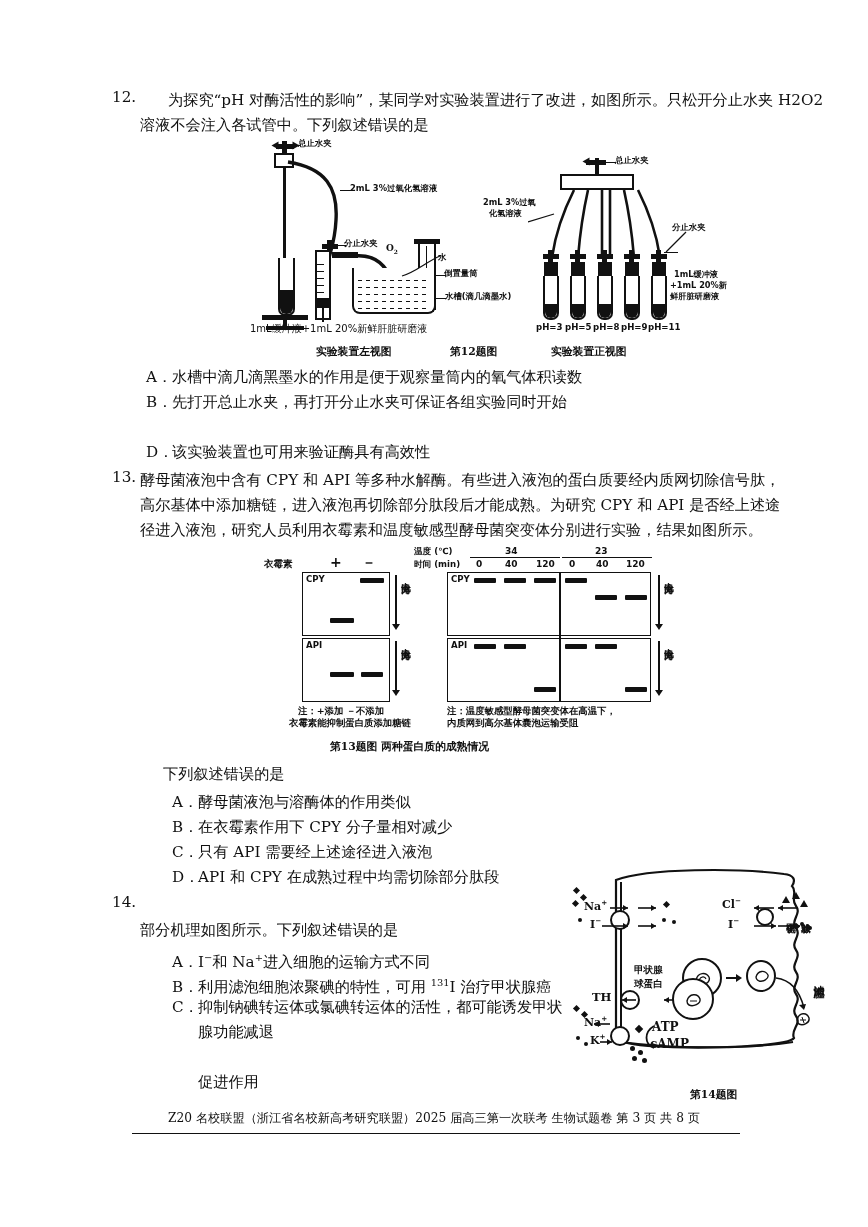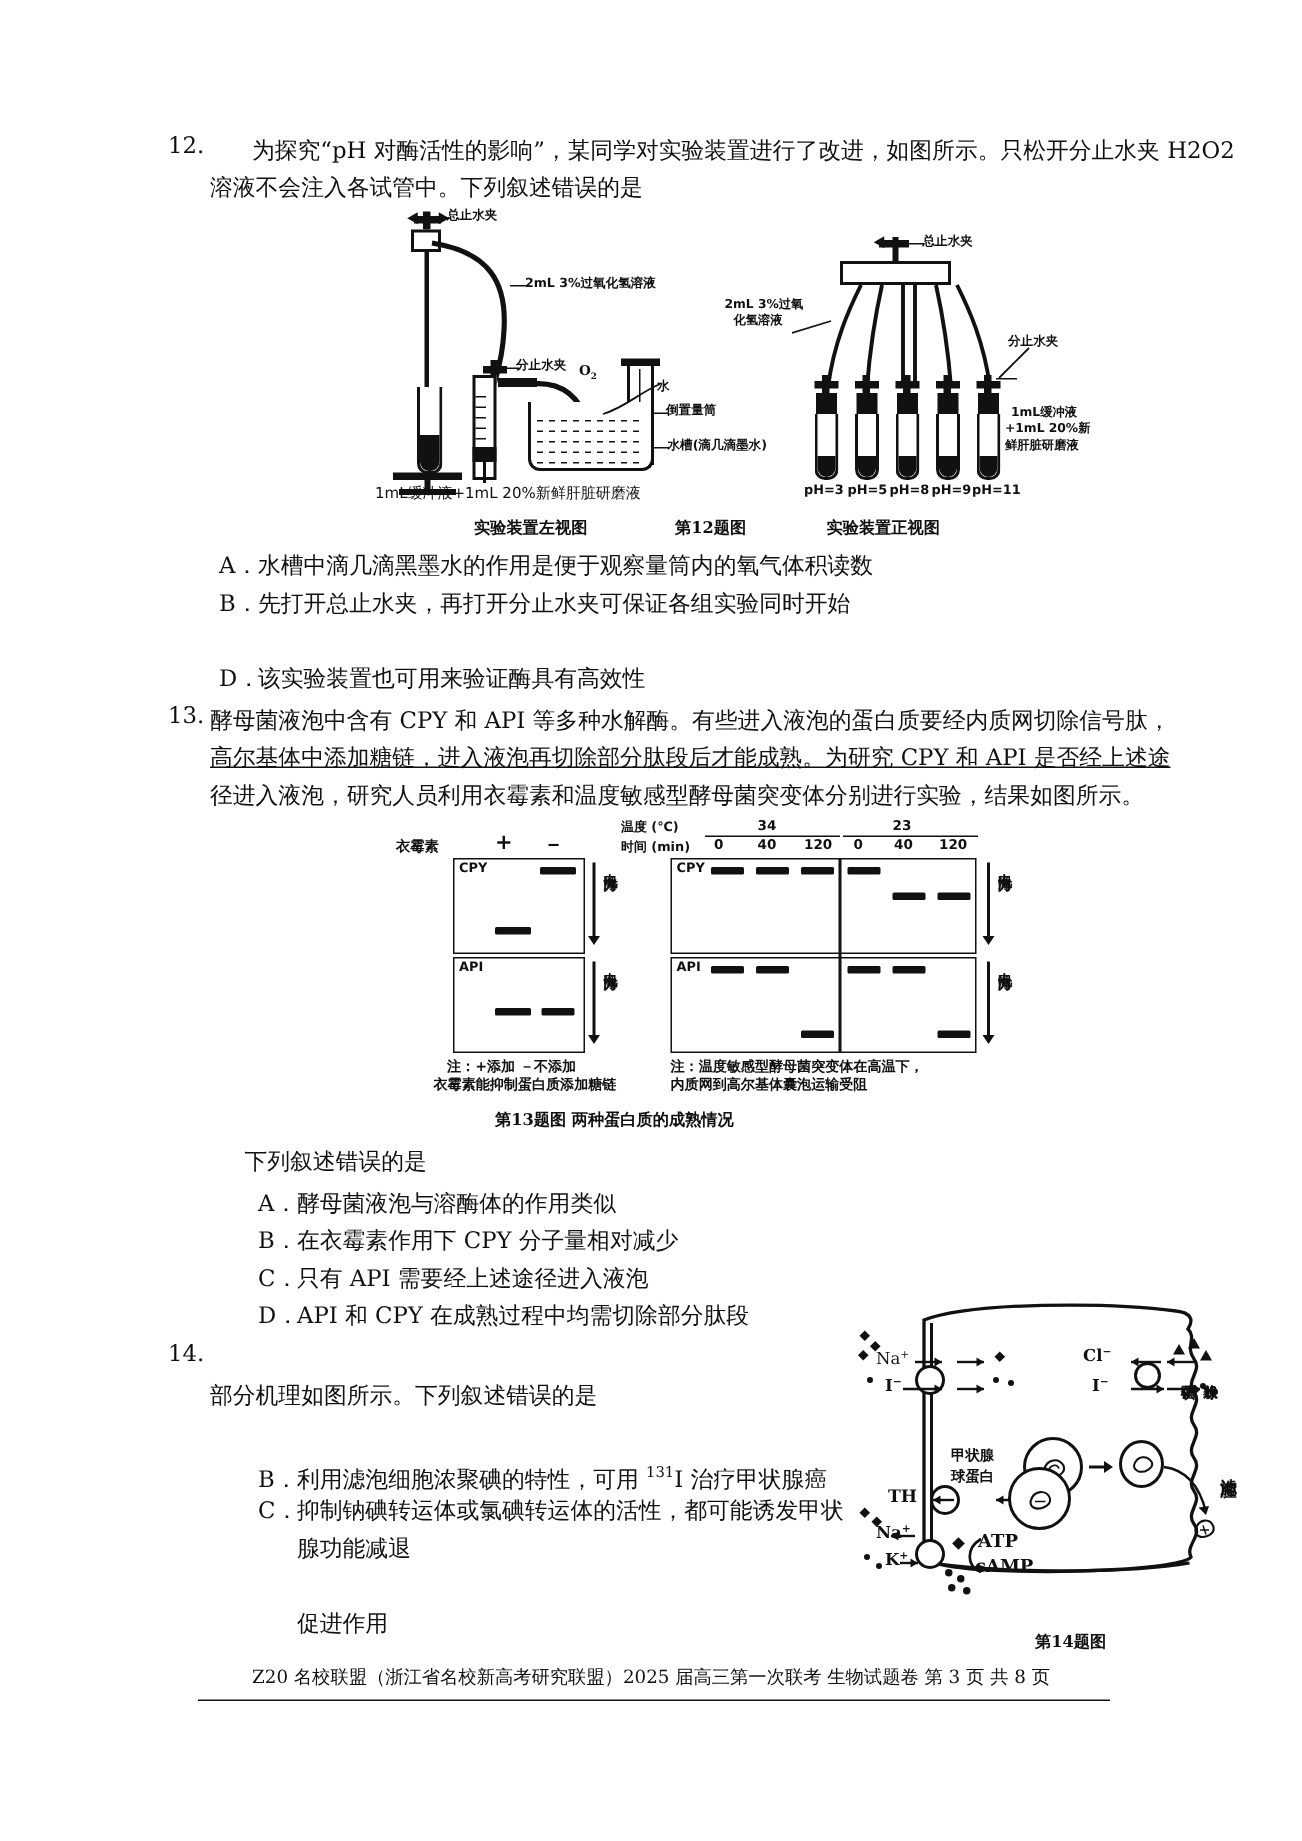--- a/index.html
+++ b/index.html
@@ -189,21 +189,21 @@
   <div class="cap" style="position:absolute;left:316px;top:345px;">实验装置左视图</div>
   <div class="cap" style="position:absolute;left:450px;top:345px;">第12题图</div>
   <div class="cap" style="position:absolute;left:551px;top:345px;">实验装置正视图</div>
 
   <div class="opt" style="position:absolute;left:146px;top:365px;"><span class="optletter">A．</span><span>水槽中滴几滴黑墨水的作用是便于观察量筒内的氧气体积读数</span></div>
   <div class="opt" style="position:absolute;left:146px;top:390px;"><span class="optletter">B．</span><span>先打开总止水夹，再打开分止水夹可保证各组实验同时开始</span></div>
   <div class="opt" style="position:absolute;left:146px;top:440px;"><span class="optletter">D．</span><span>该实验装置也可用来验证酶具有高效性</span></div>
 
   <div class="qnum" style="left:112px;top:468px;">13.</div>
   <div class="qbody" style="left:140px;top:468px;width:710px;">酵母菌液泡中含有 CPY 和 API 等多种水解酶。有些进入液泡的蛋白质要经内质网切除信号肽，</div>
-  <div class="qbody" style="left:140px;top:493px;width:710px;text-decoration:underline;">高尔基体中添加糖链，进入液泡再切除部分肽段后才能成熟。为研究 CPY 和 API 是否经上述途</div>
+  <div class="qbody" style="left:140px;top:493px;width:710px;">高尔基体中添加糖链，进入液泡再切除部分肽段后才能成熟。为研究 CPY 和 API 是否经上述途</div>
   <div class="qbody" style="left:140px;top:518px;width:710px;">径进入液泡，研究人员利用衣霉素和温度敏感型酵母菌突变体分别进行实验，结果如图所示。</div>
 
   <div class="fig" style="left:262px;top:548px;width:420px;height:200px;">
 
     <div class="lbl" style="left:2px;top:10px;font-size:9.5px;font-weight:bold;">衣霉素</div>
     <div class="lbl" style="left:68px;top:6px;font-size:14px;font-weight:bold;">+</div>
     <div class="lbl" style="left:100px;top:6px;font-size:14px;font-weight:bold;">－</div>
 
     <div class="gelbox" style="left:40px;top:24px;width:88px;height:64px;"></div>
     <div class="lbl" style="left:44px;top:26px;font-size:8.6px;font-weight:bold;">CPY</div>
@@ -273,20 +273,21 @@
 
   <div class="qbody" style="left:163px;top:762px;">下列叙述错误的是</div>
   <div class="opt" style="position:absolute;left:172px;top:790px;"><span class="optletter">A．</span><span>酵母菌液泡与溶酶体的作用类似</span></div>
   <div class="opt" style="position:absolute;left:172px;top:815px;"><span class="optletter">B．</span><span>在衣霉素作用下 CPY 分子量相对减少</span></div>
   <div class="opt" style="position:absolute;left:172px;top:840px;"><span class="optletter">C．</span><span>只有 API 需要经上述途径进入液泡</span></div>
   <div class="opt" style="position:absolute;left:172px;top:865px;"><span class="optletter">D．</span><span>API 和 CPY 在成熟过程中均需切除部分肽段</span></div>
 
   <div class="qnum" style="left:112px;top:893px;">14.</div>
   <div class="qbody" style="left:140px;top:918px;width:460px;">部分机理如图所示。下列叙述错误的是</div>
 
+  <div class="opt" style="position:absolute;left:172px;top:945px;"><span class="optletter">A．</span><span>I<sup>−</sup>和 Na<sup>+</sup>进入细胞的运输方式不同</span></div>
   <div class="opt" style="position:absolute;left:172px;top:970px;"><span class="optletter">B．</span><span>利用滤泡细胞浓聚碘的特性，可用 <sup>131</sup>I 治疗甲状腺癌</span></div>
   <div class="opt" style="position:absolute;left:172px;top:995px;"><span class="optletter">C．</span><span>抑制钠碘转运体或氯碘转运体的活性，都可能诱发甲状</span></div>
   <div class="opt" style="position:absolute;left:198px;top:1020px;">腺功能减退</div>
   <div class="opt" style="position:absolute;left:198px;top:1070px;">促进作用</div>
 
   <div class="fig" style="left:588px;top:866px;width:260px;height:220px;">
 
     <svg style="position:absolute;left:0;top:0;" width="260" height="212" viewBox="0 0 260 212">
 
       <path d="M28,14 C60,2 150,2 196,8 C206,9 208,14 204,20
@@ -297,21 +298,21 @@
                C214,158 202,164 206,172
                C200,180 120,184 60,180 C40,178 28,176 28,168
                L28,14 Z" stroke="#111" stroke-width="2.2" fill="none"></path>
 
       <path d="M33,16 L33,172" stroke="#111" stroke-width="2" fill="none"></path>
 
       <path d="M33,176 C90,184 170,182 205,176" stroke="#111" stroke-width="2" fill="none"></path>
     </svg>
 
     <div class="circ" style="left:22px;top:44px;width:20px;height:20px;"></div>
-    <div class="lbl" style="left:-4px;top:32px;font-size:11px;font-weight:normal;font-family:'DejaVu Serif',serif;">Na<sup>+</sup></div>
+    <div class="lbl" style="left:-4px;top:32px;font-size:11px;font-weight:bold;font-family:'DejaVu Serif',serif;">Na<sup>+</sup></div>
     <div class="lbl" style="left:2px;top:50px;font-size:11px;font-weight:bold;font-family:'DejaVu Serif',serif;">I<sup>−</sup></div>
     <svg style="position:absolute;left:-16px;top:36px;" width="94" height="36" viewBox="0 0 94 36">
       <path d="M38,6 L56,6" stroke="#111" stroke-width="1.6"></path>
         <path d="M56,6 l-5,-3 l0,6 z" fill="#111"></path>
       <path d="M30,24 L56,24" stroke="#111" stroke-width="1.6"></path>
         <path d="M56,24 l-5,-3 l0,6 z" fill="#111"></path>
       <path d="M66,6 L84,6" stroke="#111" stroke-width="1.6"></path>
         <path d="M84,6 l-5,-3 l0,6 z" fill="#111"></path>
       <path d="M66,24 L84,24" stroke="#111" stroke-width="1.6"></path>
         <path d="M84,24 l-5,-3 l0,6 z" fill="#111"></path>

